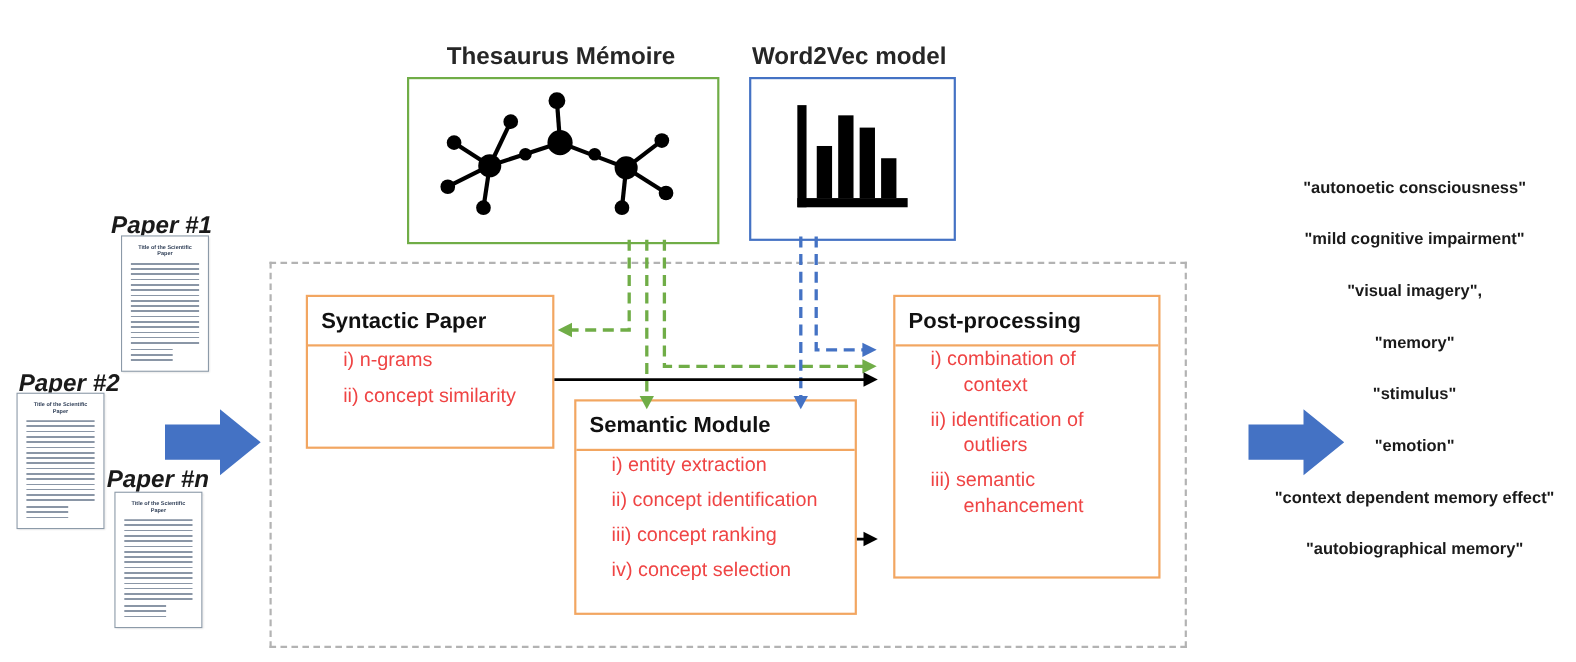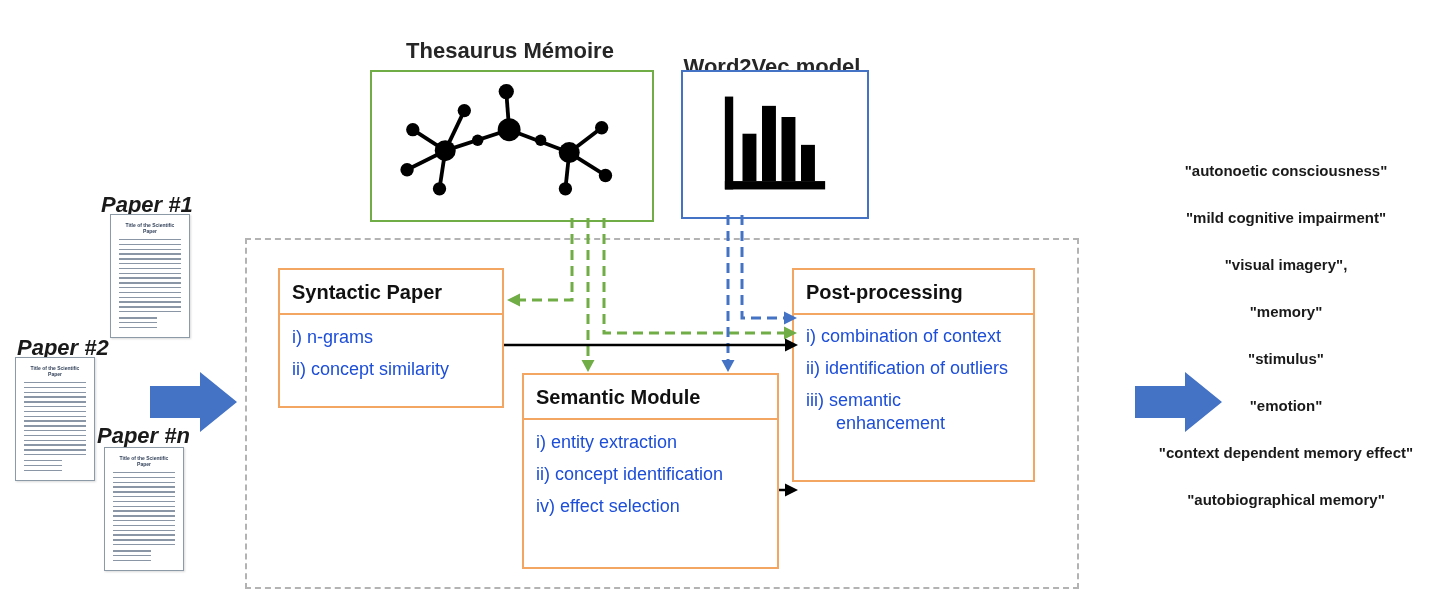--- a/index.html
+++ b/index.html
@@ -4,36 +4,36 @@
 <style>
   html,body { margin:0; padding:0; background:#fff; }
   .canvas {
     position:relative; width:1433px; height:602px; background:#ffffff;
     font-family:"Liberation Sans", sans-serif; overflow:hidden; color:#1a1a1a;
   }
 
   
   .src-label { position:absolute; font-weight:bold; font-size:22px; color:#262626; text-align:center; }
   .thesaurus-label { left:370px; top:38px; width:280px; }
-  .word2vec-label  { left:672px; top:54px; width:200px; }
+  .word2vec-label  { left:672px; top:38px; width:200px; }
   .src-box { position:absolute; background:#fff; display:flex; align-items:center; justify-content:center; }
   .thesaurus-box { left:370px; top:70px; width:280px; height:148px; border:2px solid var(--green); }
   .word2vec-box  { left:681px; top:70px; width:184px; height:145px; border:2px solid var(--blue); }
 
   
   .pipeline-box { position:absolute; left:245px; top:238px; width:830px; height:347px; border:2px dashed var(--dashgray); }
 
   
   .module { position:absolute; border:2px solid var(--orange); background:#fff; box-sizing:border-box; }
   .module-title { font-size:20px; font-weight:bold; padding:11px 12px 9px 12px; border-bottom:2px solid var(--orange); color:#111; }
-  .module-items { padding:10px 12px; font-size:18px; color:#1d4ed8; }
+  .module-items { padding:0 12px; font-size:18px; color:#ef4444;margin-left:20px; }
   .module-item { line-height:24px; margin-bottom:8px; }
   .syntactic { left:278px; top:268px; width:226px; height:140px; }
-  .semantic  { left:522px; top:373px; width:257px; height:196px; }
-  .post      { left:792px; top:268px; width:243px; height:214px; }
+  .semantic  { left:522px; top:363px; width:257px; height:196px; }
+  .post      { left:812px; top:268px; width:243px; height:258px; }
   .post .module-items { padding-right:24px; }
   .post .module-item { padding-left:30px; text-indent:-30px; line-height:23px; margin-bottom:9px; }
 
   
   .paper-label { position:absolute; font-style:italic; font-weight:bold; font-size:22px; color:#1a1a1a; }
   .paper { position:absolute; width:78px; height:122px; background:#fff; border:1px solid #8c9aa8; box-shadow:1px 1px 2px rgba(0,0,0,0.15); }
   .doc-title { font-size:5px; line-height:6px; font-weight:bold; text-align:center; color:#33425a; margin:7px 8px 0 8px; }
   .doc-lines { margin:5px 8px 0 8px; height:74px;
     background:repeating-linear-gradient(to bottom, #8a96a6 0px, #8a96a6 1.5px, transparent 1.5px, transparent 4.8px); }
   .doc-lines-short { margin:4px 8px 0 8px; height:14px; width:38px;
@@ -135,21 +135,22 @@
       <div class="module-item">i) n-grams</div>
       <div class="module-item">ii) concept similarity</div>
     </div>
   </div>
 
   <div class="module semantic">
     <div class="module-title">Semantic Module</div>
     <div class="module-items">
       <div class="module-item">i) entity extraction</div>
       <div class="module-item">ii) concept identification</div>
-      <div class="module-item">iv) effect selection</div>
+      <div class="module-item">iii) concept ranking</div>
+      <div class="module-item">iv) concept selection</div>
     </div>
   </div>
 
   <div class="module post">
     <div class="module-title">Post-processing</div>
     <div class="module-items">
       <div class="module-item">i) combination of context</div>
       <div class="module-item">ii) identification of outliers</div>
       <div class="module-item">iii) semantic enhancement</div>
     </div>

